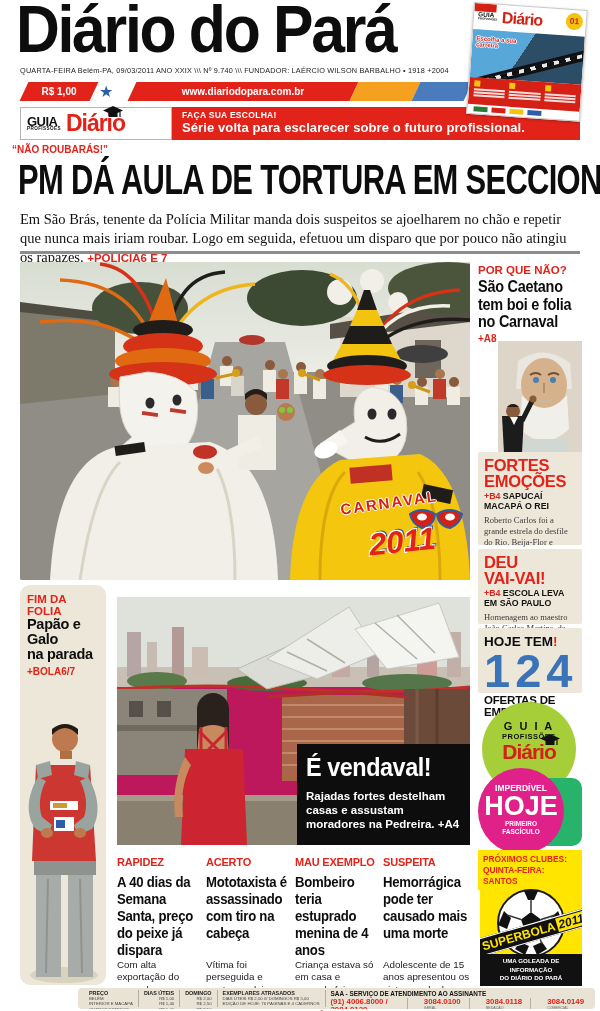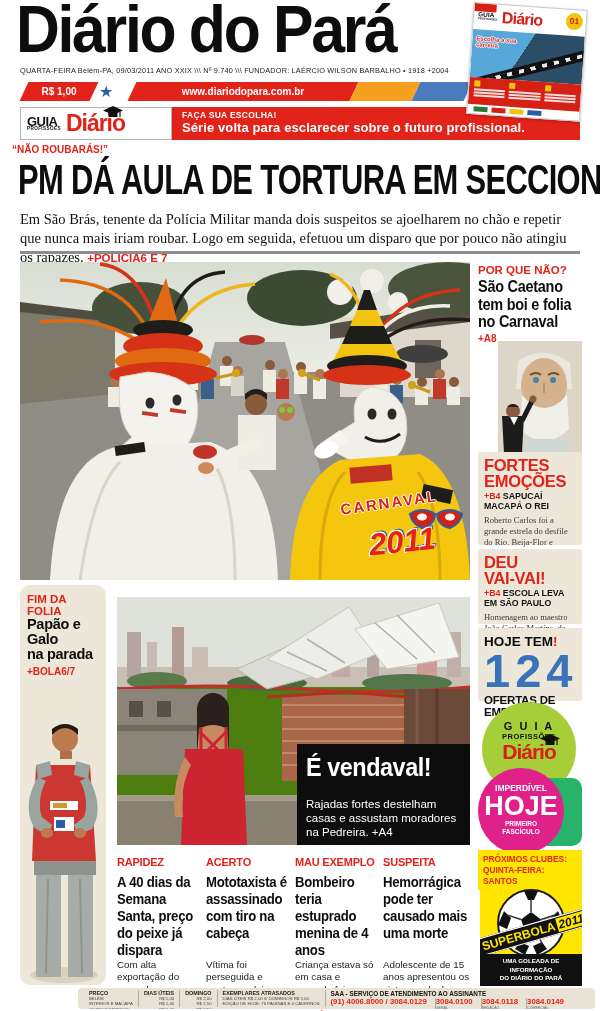--- a/index.html
+++ b/index.html
@@ -55,21 +55,21 @@
   #pqn-headline{font-size:17px;font-weight:900;color:#0d0d0d;line-height:1.03;letter-spacing:-.3px}
   .rail-ref{font-size:10px;font-weight:900;color:#e2231a;margin-top:2px}
   #statue-photo{position:absolute;left:498px;top:341px;width:84px;height:112px;overflow:hidden;background:#ddd6c8}
   .beige{background:#ece7d8;border-radius:2px;padding:6px}
   #fortes{top:452px;height:93px}
   #vaivai{top:549px;height:75px}
   .box-title{font-size:16.5px;font-weight:900;color:#e2231a;line-height:.95;letter-spacing:-.3px}
   .box-sub{font-size:8.8px;font-weight:900;color:#111;line-height:1.15;margin-top:2px}
   .box-sub .rf{color:#e2231a}
   .box-body{font-family:"Liberation Serif",serif;font-size:8.6px;line-height:1.28;color:#3a3a3a;margin-top:3px}
-  #hoje{top:628px;height:73px;text-align:left}
+  #hoje{top:628px;height:65px;text-align:left}
   #hoje-label{font-size:13.5px;font-weight:900;color:#0d0d0d}
   #hoje-label .bang{color:#e2231a}
   #hoje-number{font-size:47px;font-weight:900;color:#3b73b9;letter-spacing:5px;line-height:.95}
   #hoje-caption{font-size:11.5px;font-weight:900;color:#0d0d0d;line-height:1.05;letter-spacing:-.2px}
   #guia-circle{position:absolute;left:482px;top:702px;width:94px;height:94px;border-radius:50%;background:#a6ce39;text-align:center;padding-top:18px}
   #gc1{font-size:11px;font-weight:900;letter-spacing:2px}
   #gc2{font-size:7.5px;font-weight:bold;letter-spacing:.5px}
   #gc3{font-size:21px;font-weight:900;color:#d42015;letter-spacing:-1px;line-height:1;display:inline-block;position:relative}
   #gc-cap{right:-4px;top:-7px}
   #imp-square{position:absolute;left:500px;top:778px;width:82px;height:68px;background:#27b36a;border-radius:10px}
@@ -87,24 +87,24 @@
 
   
   #left-box{position:absolute;left:20px;top:585px;width:86px;height:400px;background:#ece7d8;border-radius:10px;padding:8px 7px 0;overflow:hidden}
   #lk{font-size:11.5px;font-weight:900;color:#e2231a}
   .lh{font-size:14.5px;font-weight:900;color:#0d0d0d;line-height:1.05;letter-spacing:-.3px}
   #lbody{font-size:9.5px;line-height:1.25;color:#222;margin-top:3px}
   #lref{font-size:10px;font-weight:900;color:#e2231a;margin-top:3px}
   #player{position:absolute;left:0;bottom:0;width:86px;height:272px}
 
   
-  #vendaval-photo{position:absolute;left:117px;top:597px;width:353px;height:248px;overflow:hidden;background:#4d7c0f}
+  #vendaval-photo{position:absolute;left:117px;top:597px;width:353px;height:248px;overflow:hidden;background:#be185d}
   #vend-caption{position:absolute;right:0;bottom:0;width:173px;height:101px;background:#0d0d0d;color:#fff;padding:8px 9px}
   #vend-title{font-size:26px;font-weight:900;letter-spacing:-.5px;transform:scaleX(.9);transform-origin:0 0;white-space:nowrap}
-  #vend-body{font-size:11.5px;font-weight:normal;line-height:1.22;margin-top:14px}
+  #vend-body{font-size:11.5px;font-weight:bold;line-height:1.22;margin-top:6px}
 
   
   .brief{position:absolute;top:856px}
   #brief0{left:117px;width:84px}
   #brief1{left:206px;width:84px}
   #brief2{left:295px;width:84px}
   #brief3{left:383px;width:88px}
   .bk{font-size:11px;font-weight:900;color:#e2231a;margin-bottom:5px;letter-spacing:-.2px}
   .bh{font-size:15.5px;font-weight:900;color:#0d0d0d;line-height:1.1;letter-spacing:-.3px;height:78px}
   .bb{font-size:9.8px;line-height:1.27;color:#222;margin-top:8px}
@@ -115,21 +115,21 @@
   .fc{padding:0 5px;border-left:1px solid #b5ae9c}
   .fc:first-child{border-left:none}
   .fct{font-size:5.4px;font-weight:900;color:#222}
   .fcr{font-size:4.3px;color:#444;line-height:1.25}
   .fc.num .fcr{text-align:right}
   #fc-saa{flex:1}
   #saa-title{font-size:6.4px;font-weight:900;color:#111}
   #saa-row{display:flex;gap:8px;align-items:flex-start;margin-top:1px}
   .saa-n{font-size:7.8px;font-weight:900;color:#e2231a;line-height:1}
   .saa-l{font-size:3.6px;color:#666}
-  .saa-g{border-left:1px solid #b5ae9c;padding-left:0}
+  .saa-g{border-left:1px solid #b5ae9c;padding-left:16px}
   .saa-g:first-child{border-left:none;padding-left:0}
 
   
   #magazine{position:absolute;left:474px;top:2px;width:114px;height:112px;background:#fff;border:1px solid #c9c9c9;box-shadow:0 1px 3px rgba(0,0,0,.25);transform:rotate(4deg);transform-origin:top left;overflow:hidden;z-index:5}
   #mag-tag{position:absolute;left:0;top:0;width:22px;height:8px;background:#d42015}
   #mag-head{position:relative;height:26px}
   #mag-guia{position:absolute;left:4px;top:8px;line-height:.9}
   #mag-guia .g1{font-size:6.5px;font-weight:900}
   #mag-guia .g2{font-size:3px;font-weight:bold}
   #mag-title{position:absolute;left:28px;top:4px;font-size:16px;font-weight:900;color:#d42015;letter-spacing:-.8px}

